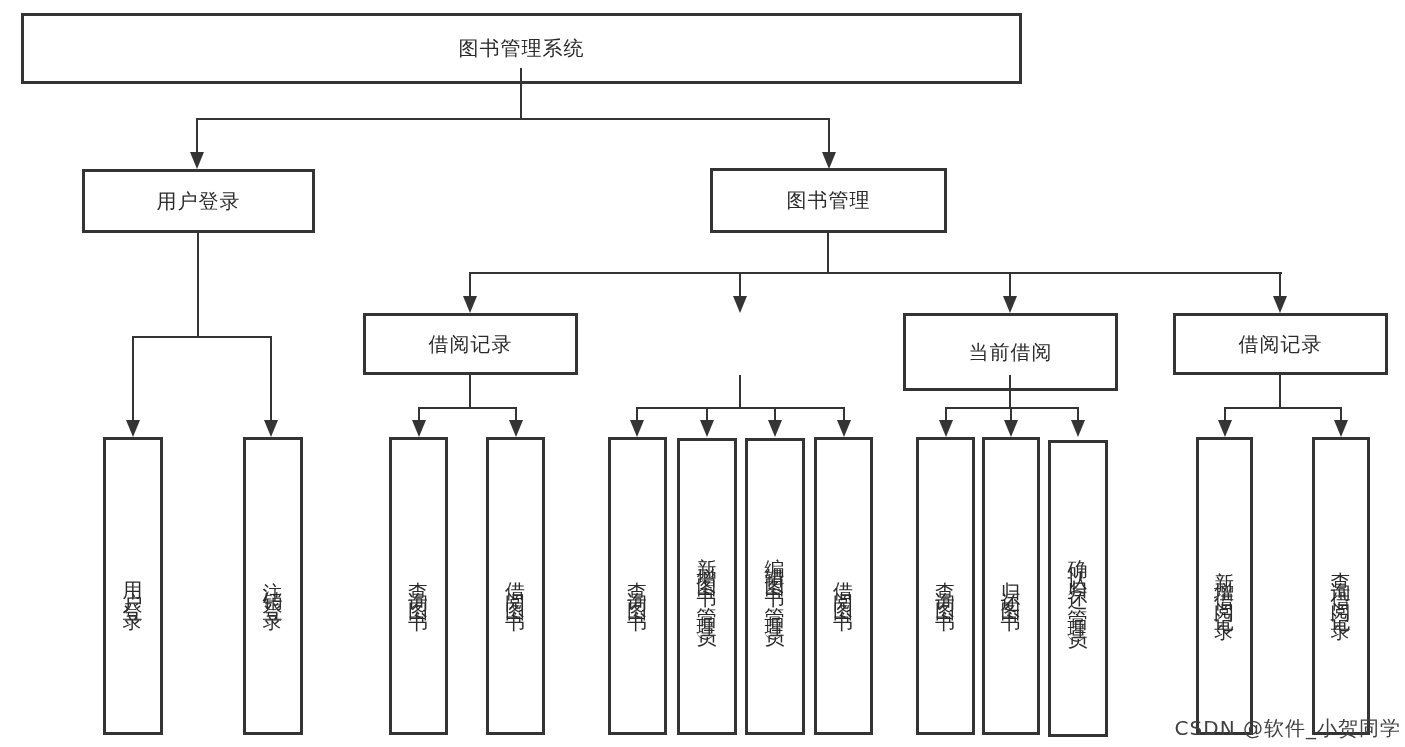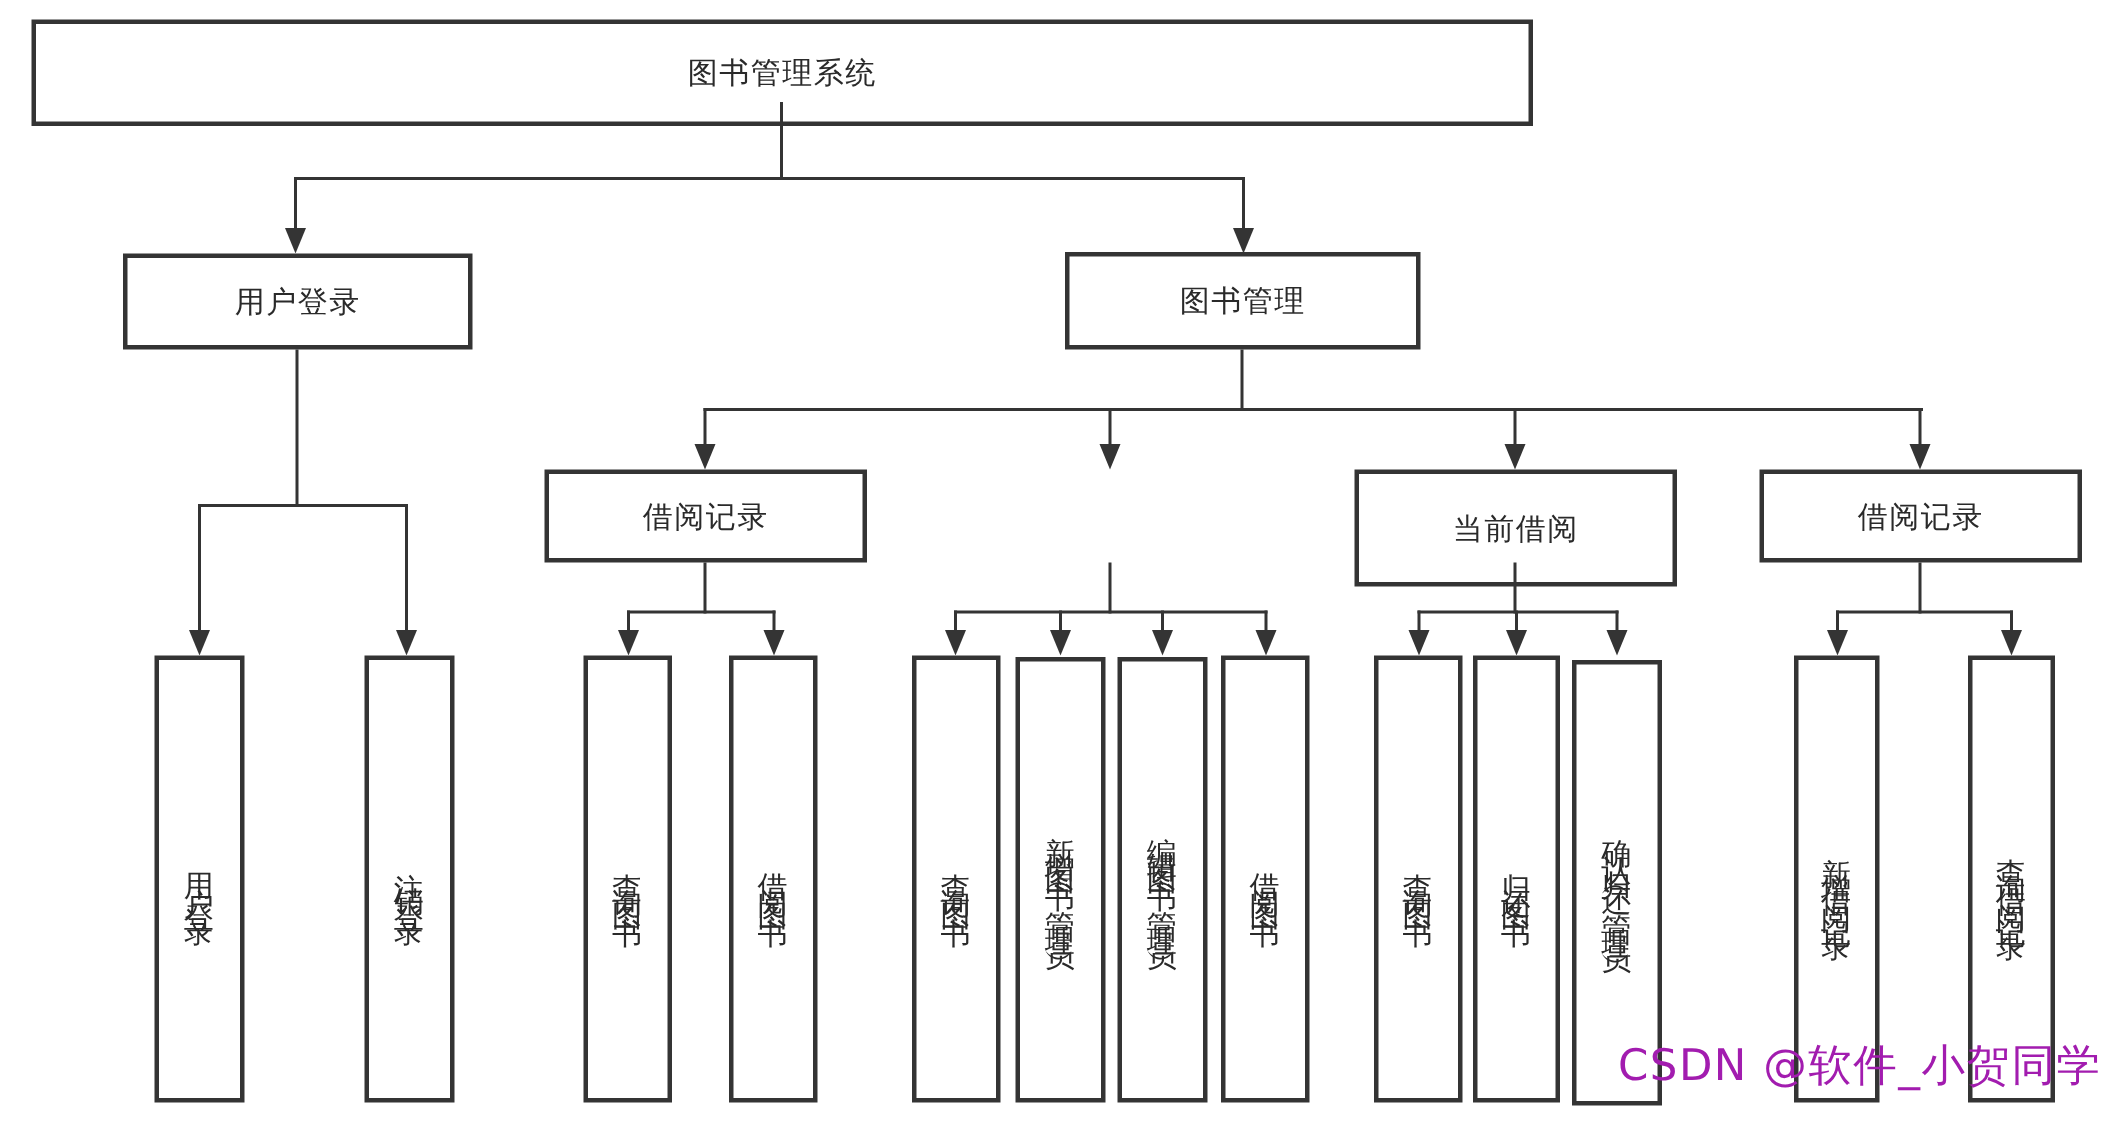--- a/index.html
+++ b/index.html
@@ -39,23 +39,23 @@
   .arrow{
     position:absolute;
     width:0;height:0;
     border-left:7px solid transparent;
     border-right:7px solid transparent;
     border-top:17px solid #343434;
   }
   .watermark{
     position:absolute;
     right:4px;
-    bottom:16px;
-    font-size:29px;
-    color:#a21caf;
+    bottom:5px;
+    font-size:20px;
+    color:#404040;
     letter-spacing:1px;
     z-index:5;
     white-space:nowrap;
   }
 </style>
 </head>
 <body>
 
 <div class="canvas">
 

